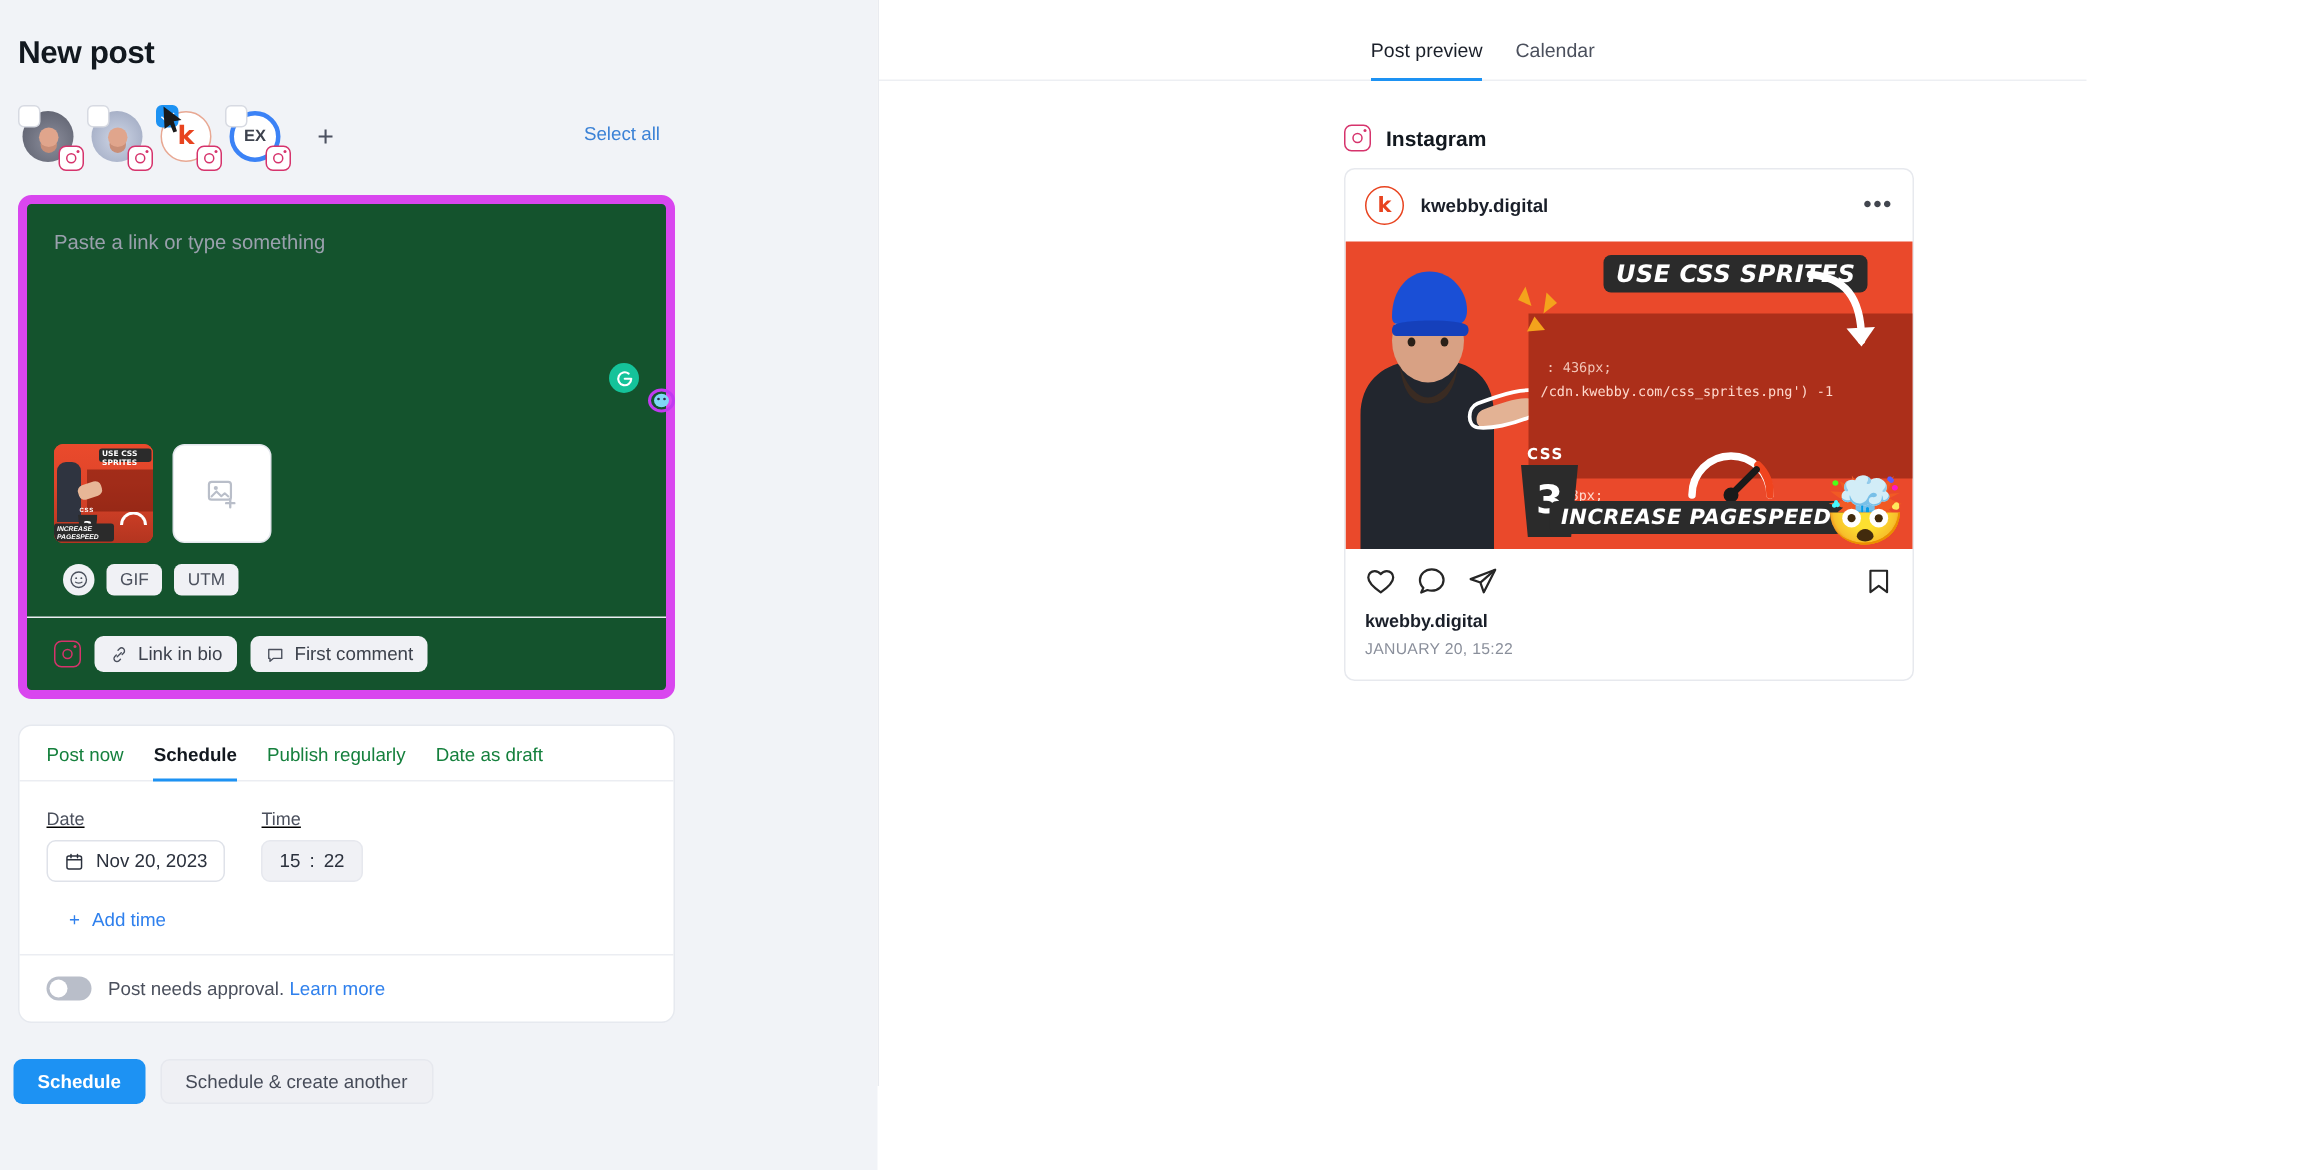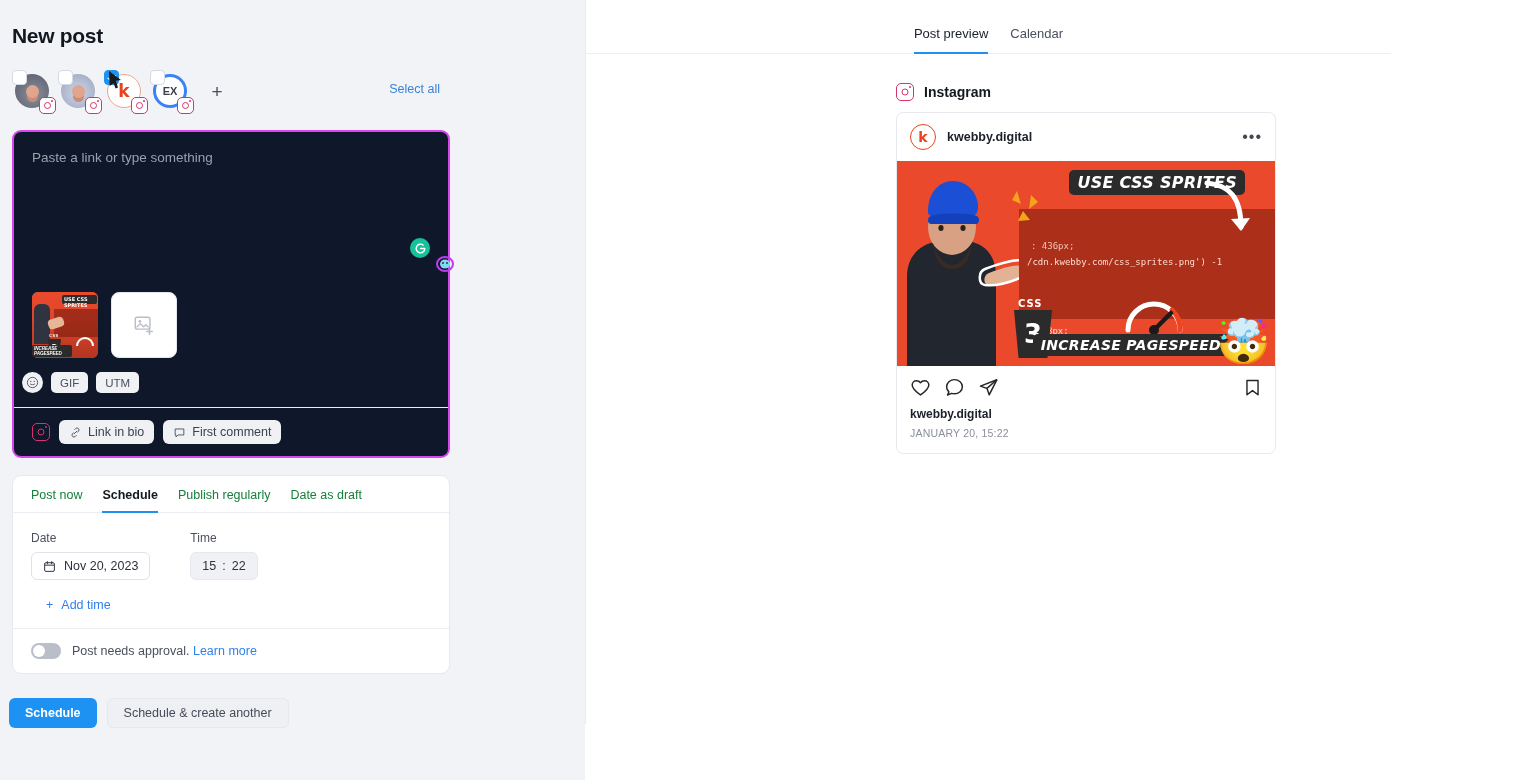--- a/index.html
+++ b/index.html
@@ -83,22 +83,22 @@
     font-size: 19px; color: #4c5160; cursor: pointer; font-weight: 300;
   }
   .select-all {
     position: absolute; right: 10px; top: 12px;
     font-size: 12.5px; color: #3b82d6; cursor: pointer;
   }
   .cursor-arrow { position: absolute; left: 108px; top: 70px; z-index: 9; }
 
   
   .card {
-    width: 438px; background: #0f172a; border-radius: 9px;
-    border: 2px solid #d946ef;
+    width: 438px; background: #14532d; border-radius: 9px;
+    border: 6px solid #d946ef;
   }
   .composer { position: relative; padding: 18px 18px 0 18px; min-height: 160px; }
   .placeholder { font-size: 13.5px; color: #9aa0ad; }
   .gm-icon {
     position: absolute; right: 18px; bottom: 34px;
     width: 20px; height: 20px; border-radius: 50%;
     background: #15c39a; display: flex; align-items: center; justify-content: center;
   }
   .gm-icon svg { display: block; }
   .blob-icon { position: absolute; right: -7px; bottom: 15px; }
@@ -106,21 +106,21 @@
   .media-row { display: flex; gap: 13px; padding: 0 18px 0 18px; }
   .thumb {
     width: 66px; height: 66px; border-radius: 6px;
     overflow: hidden; position: relative; background: #e8462a;
   }
   .thumb-add {
     width: 66px; height: 66px; border-radius: 8px;
     border: 1px solid #e3e6ec; background: #fff;
     display: flex; align-items: center; justify-content: center;
   }
-  .chip-row { display: flex; gap: 8px; padding: 14px 18px 14px 8px; align-items: center; }
+  .chip-row { display: flex; gap: 8px; padding: 14px 18px 14px 24px; align-items: center; }
   .chip {
     height: 21px; padding: 0 9px; border-radius: 5px;
     background: #f0f1f5; color: #4b505d; font-size: 11.5px;
     display: flex; align-items: center; justify-content: center; cursor: pointer;
   }
   .chip.round {
     width: 21px; padding: 0; border-radius: 50%;
     background: #f0f1f5;
   }
   .card-divider { height: 1px; background: #ebedf2; }
@@ -145,21 +145,21 @@
 
   
   .sched-card { width: 438px; margin-top: 17px; background: #fff;
     border-radius: 9px; border: 1px solid #e6e9ef; }
   .tabs { display: flex; gap: 20px; padding: 12px 18px 0 18px;
     border-bottom: 1px solid #ebedf2; }
   .tab { font-size: 12.5px; color: #15803d; padding-bottom: 9px;
     cursor: pointer; border-bottom: 2px solid transparent; margin-bottom: -1px; }
   .tab.active { color: #12181f; font-weight: 600; border-bottom-color: #1d92f3; }
   .sched-body { padding: 18px 18px 0 18px; }
-  .fields { display: flex; gap: 40px; }
+  .fields { display: flex; gap: 24px; text-decoration: underline; }
   .field-label { font-size: 12px; color: #4b505d; margin-bottom: 7px; }
   .date-input {
     height: 28px; padding: 0 11px; border-radius: 6px;
     border: 1px solid #dfe2e9; background: #fff;
     display: inline-flex; align-items: center; gap: 8px;
     font-size: 12.5px; color: #2b313d; cursor: pointer;
   }
   .time-input {
     height: 28px; padding: 0 11px; border-radius: 6px;
     background: #f0f1f5; border: 1px solid #e6e8ee;

